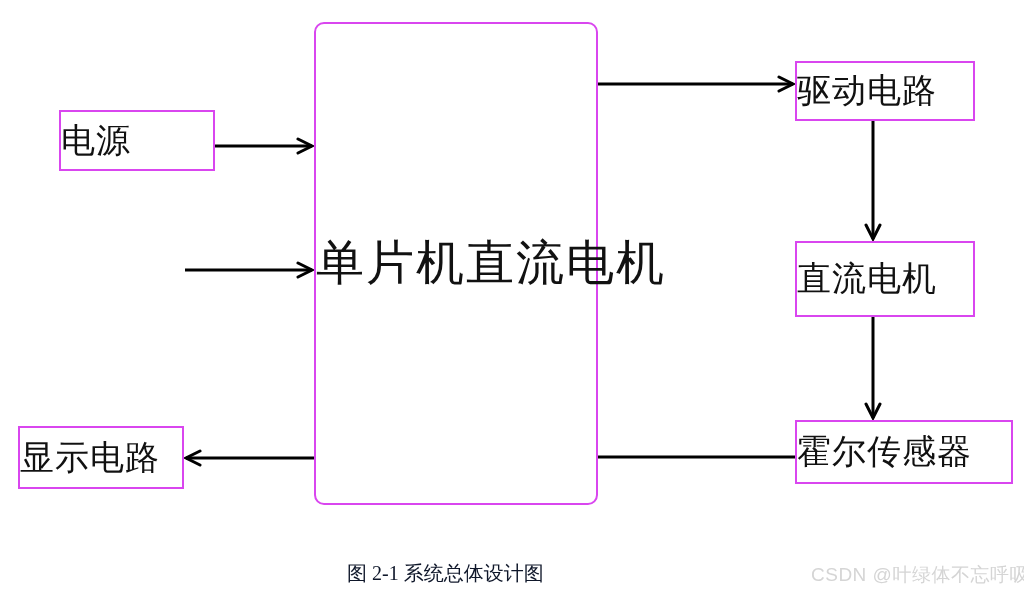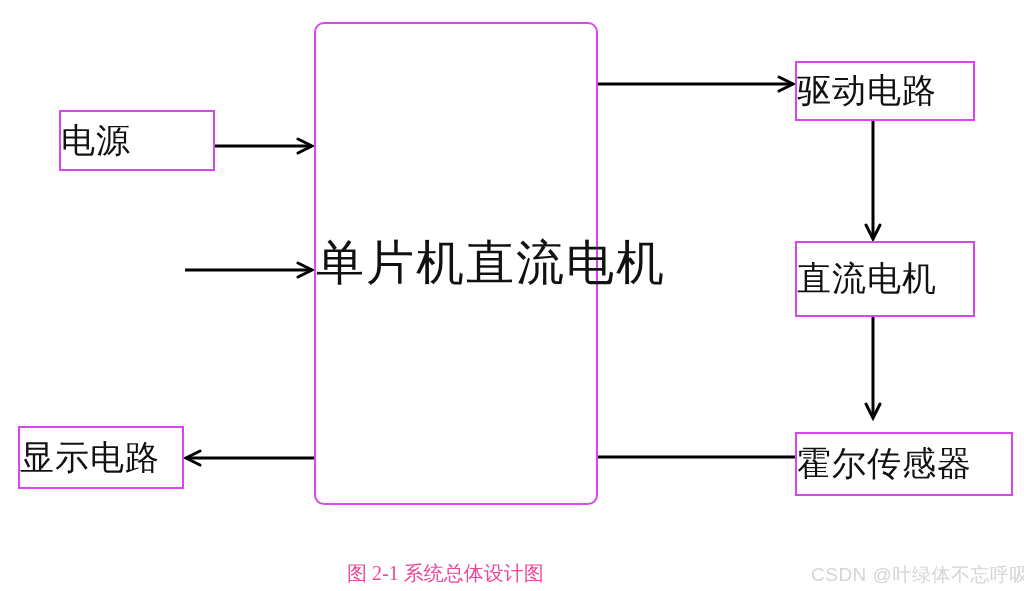--- a/index.html
+++ b/index.html
@@ -30,24 +30,24 @@
     text-align:center;
   }
   .block .lbl{font-size:34px;letter-spacing:1px;white-space:nowrap;}
   .block-power  {left:28px; top:110px;width:156px;height:61px;margin-left:31px;}
   .block-keypad {left:4px;  top:233px;width:181px;height:63px;}
   .block-display{left:18px; top:426px;width:166px;height:63px;}
   .block-mcu    {left:314px;top:22px; width:284px;height:483px;flex-direction:row;border-radius:10px;}
   .block-mcu .lbl{font-size:48px;letter-spacing:2px;line-height:1.3;}
   .block-driver {left:795px;top:61px; width:180px;height:60px;}
   .block-motor  {left:795px;top:241px;width:180px;height:76px;}
-  .block-hall   {left:795px;top:432px;width:218px;height:64px;}
+  .block-hall   {left:795px;top:420px;width:218px;height:64px;}
   .caption{
     position:absolute;left:347px;top:560px;
-    font-size:20px;white-space:nowrap;color:#ec4899;
+    font-size:20px;white-space:nowrap;color:#0f172a;
   }
   .watermark{
     position:absolute;left:811px;top:562px;
     font-family:Liberation Sans, sans-serif;
     font-size:19px;color:var(--watermark-text,#d5d5d5);
     white-space:nowrap;letter-spacing:0.5px;
   }
 </style>
 </head>
 <body>

